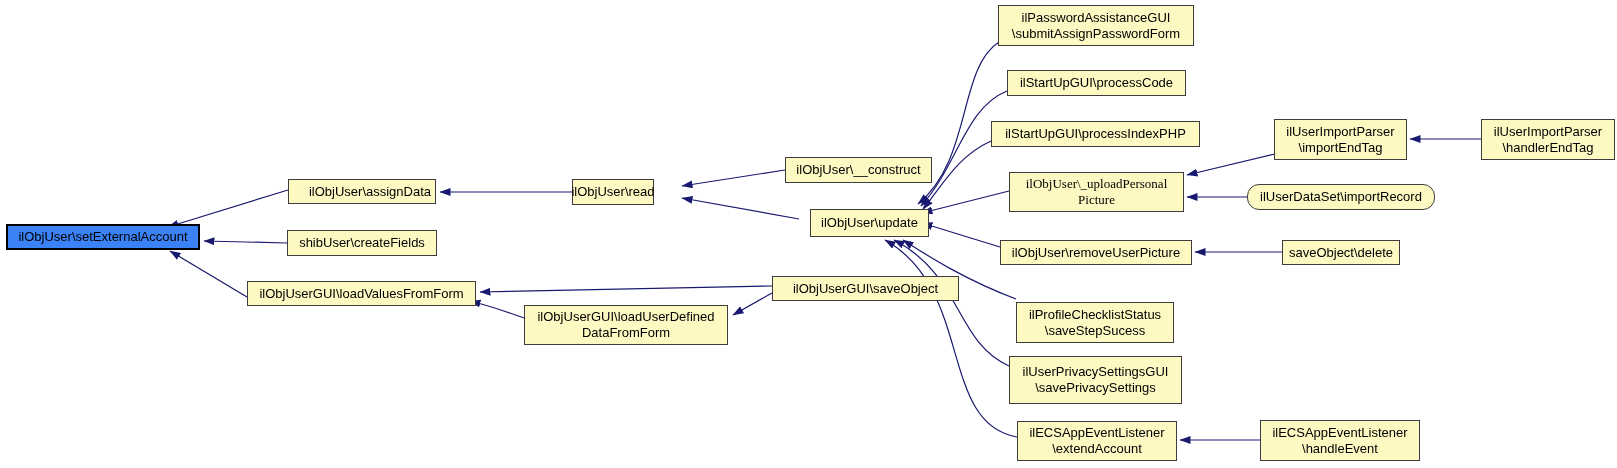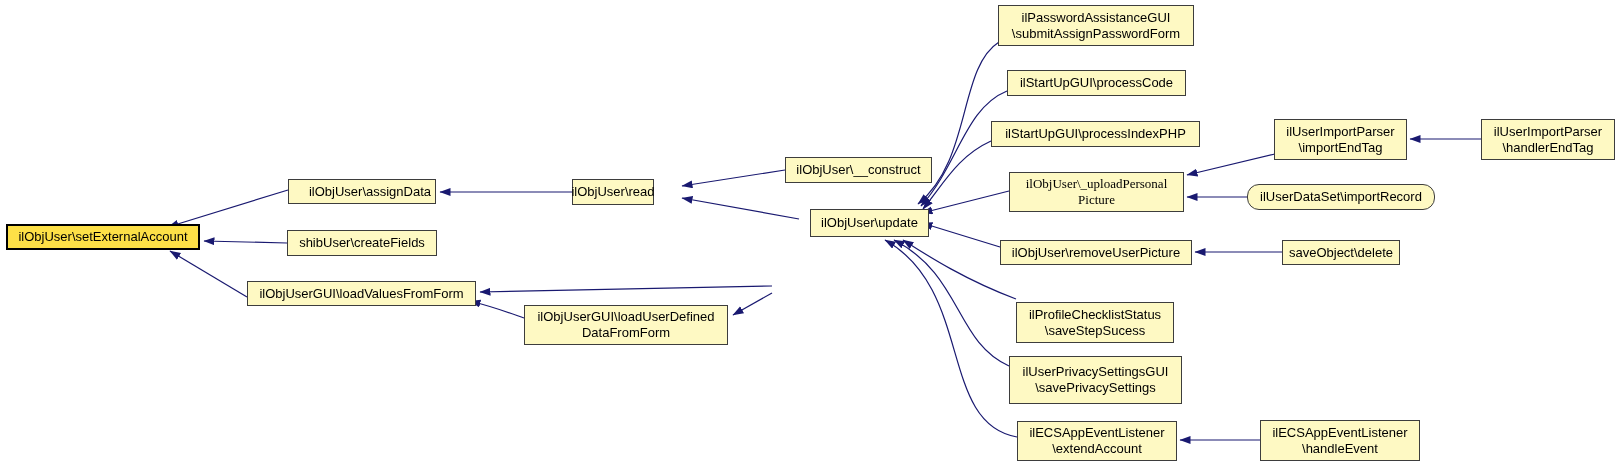--- a/index.html
+++ b/index.html
@@ -18,21 +18,21 @@
     display: flex;
     align-items: center;
     justify-content: center;
     text-align: center;
     white-space: pre-line;
     font-size: 13px;
     line-height: 16px;
     cursor: pointer;
   }
   .node.highlighted {
-    background: #fde047;
+    background: #3b82f6;
     border: 2px solid #000000;
     cursor: default;
   }
 </style>
 </head>
 <body>
 
 <div class="graph-root" style="width: 1617px; height: 468px; background: rgb(255, 255, 255);">
     <svg width="1617" height="468">
       <defs>
@@ -63,20 +63,21 @@
       <path d="M 1282 252 L 1195 252" fill="none" stroke="#191970" stroke-width="1.2" marker-end="url(#arrow)"></path>
       <path d="M 1260 440 L 1180 440" fill="none" stroke="#191970" stroke-width="1.2" marker-end="url(#arrow)"></path>
     </svg>
     <div class="node highlighted" style="left: 6px; top: 224px; width: 194px; height: 26px;">ilObjUser\setExternalAccount</div>
     <div class="node" style="left: 288px; top: 179px; width: 148px; height: 25px; padding-left: 16px;">ilObjUser\assignData</div>
     <div class="node" style="left: 287px; top: 230px; width: 150px; height: 26px;">shibUser\createFields</div>
     <div class="node" style="left: 247px; top: 281px; width: 229px; height: 25px;">ilObjUserGUI\loadValuesFromForm</div>
     <div class="node" style="left: 572px; top: 179px; width: 82px; height: 26px;">ilObjUser\read</div>
     <div class="node" style="left: 785px; top: 157px; width: 147px; height: 26px;">ilObjUser\__construct</div>
     <div class="node" style="left: 799px; top: 209px; width: 119px; height: 28px; margin-left: 11px;">ilObjUser\update</div>
+    <div class="node" style="left: 772px; top: 276px; width: 187px; height: 25px;">ilObjUserGUI\saveObject</div>
     <div class="node" style="left: 524px; top: 305px; width: 204px; height: 40px;">ilObjUserGUI\loadUserDefined
 DataFromForm</div>
     <div class="node" style="left: 998px; top: 5px; width: 196px; height: 41px;">ilPasswordAssistanceGUI
 \submitAssignPasswordForm</div>
     <div class="node" style="left: 1007px; top: 70px; width: 179px; height: 26px;">ilStartUpGUI\processCode</div>
     <div class="node" style="left: 991px; top: 121px; width: 209px; height: 26px;">ilStartUpGUI\processIndexPHP</div>
     <div class="node" style="left: 1009px; top: 172px; width: 175px; height: 40px; font-family: Liberation Serif, serif;">ilObjUser\_uploadPersonal
 Picture</div>
     <div class="node" style="left: 1000px; top: 240px; width: 192px; height: 25px;">ilObjUser\removeUserPicture</div>
     <div class="node" style="left: 1016px; top: 302px; width: 158px; height: 41px;">ilProfileChecklistStatus

